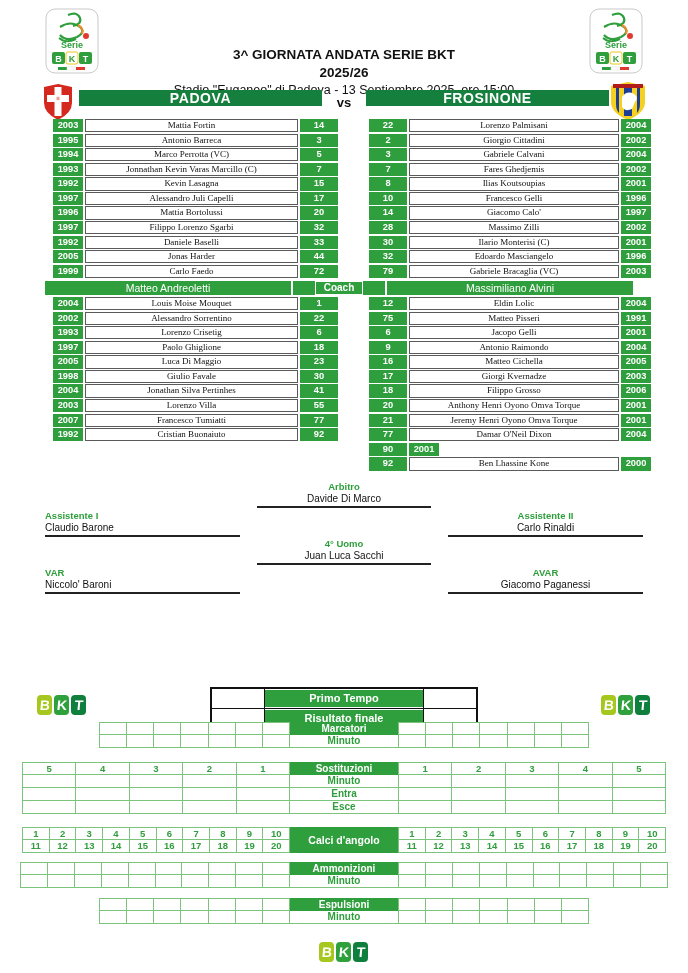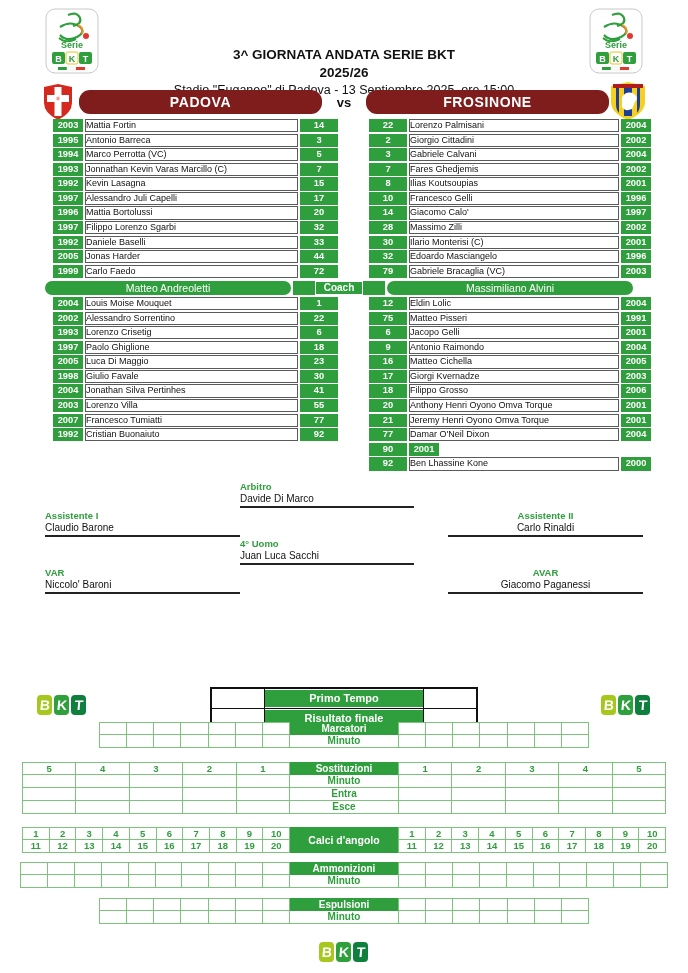--- a/index.html
+++ b/index.html
@@ -7,53 +7,53 @@
          font-family:"Liberation Sans", sans-serif;color:#111;}
   .abs{position:absolute;}
 
   
   .title-line{left:0;right:0;text-align:center;margin-top:35px;}
   #t1{top:12px;font-size:13.5px;font-weight:700;}
   #t2{top:30px;font-size:13.5px;font-weight:700;}
   #t3{top:48px;font-size:12.5px;font-weight:400;}
 
   
-  .teambar{top:90px;height:24px;background:#7f1d1d;color:#fff;font-size:14px;font-weight:700;
-           letter-spacing:.6px;display:flex;align-items:center;justify-content:center;border-radius:11px;}
+  .teambar{top:90px;height:16px;background:#15803d;color:#fff;font-size:14px;font-weight:700;
+           letter-spacing:.6px;display:flex;align-items:center;justify-content:center;}
   #bar-home{left:79px;width:243px;}
   #bar-away{left:366px;width:243px;}
   #vs{top:95px;left:321px;width:46px;text-align:center;font-size:13px;font-weight:700;color:#111;}
 
   
   .lineup{display:block;padding-left:8px;}
   #home-starters,#home-subs{left:45px;width:285px;}
   #away-starters,#away-subs{left:361px;width:282px;}
   #home-starters,#away-starters{top:119px;}
   #home-subs,#away-subs{top:297px;}
   .prow{display:flex;gap:2px;height:13.2px;margin-bottom:1.4px;}
   .c-year{width:30px;background:#2f9e3c;color:#fff;font-weight:700;font-size:9.3px;line-height:13.2px;text-align:center;}
   .c-num{width:38px;background:#2f9e3c;color:#fff;font-weight:700;font-size:9.3px;line-height:13.2px;text-align:center;}
   .c-name{flex:1;background:#fff;border:1px solid #5a5a5a;box-sizing:border-box;
-          font-family:Liberation Sans, sans-serif;font-size:9px;line-height:11.2px;text-align:left;color:#111;
+          font-family:Liberation Serif, serif;font-size:9px;line-height:11.2px;text-align:center;color:#111;
           white-space:nowrap;overflow:hidden;}
 
   
   #coach-row{left:45px;top:281px;width:598px;height:14.2px;display:flex;gap:2px;}
-  .coach-bar{width:246px;background:#2f9e3c;color:#fff;font-size:10.5px;line-height:14.2px;text-align:center;border-radius:7px;}
+  .coach-bar{width:246px;background:#2f9e3c;color:#fff;font-size:10.5px;line-height:14.2px;text-align:center;}
   #coach-cell{width:92px;background:#2f9e3c;color:#fff;display:flex;align-items:center;justify-content:center;}
   #coach-cell span{border:1px solid #fff;font-size:10px;font-weight:700;line-height:10px;padding:1px 8px;}
 
   
   #officials{left:45px;top:474px;width:598px;height:126px;}
   .off-label{font-size:9.5px;font-weight:700;color:#2f9e3c;}
   .off-name{font-size:10px;color:#111;}
   .off-line{height:2px;background:#222;}
   .colL{left:0;width:195px;text-align:left;}
   .colR{right:0;width:195px;text-align:center;}
-  .colC{left:195px;width:174px;text-align:left;}
+  .colC{left:212px;width:174px;text-align:center;}
 
   
   #scorebox{left:210px;top:687px;width:268px;height:42px;border:2px solid #111;box-sizing:border-box;background:#fff;}
   .score-row{display:flex;height:19px;}
   .score-row + .score-row{border-top:1px solid #111;}
   .score-cell{width:53px;border-right:1px solid #111;box-sizing:border-box;background:#fff;}
   .score-cell.last{border-right:none;border-left:1px solid #111;}
   .score-label{flex:1;background:#2f9e3c;color:#fff;font-size:11px;font-weight:700;text-align:center;line-height:17px;margin:1px 0;}
 
   .strip{position:absolute;}

